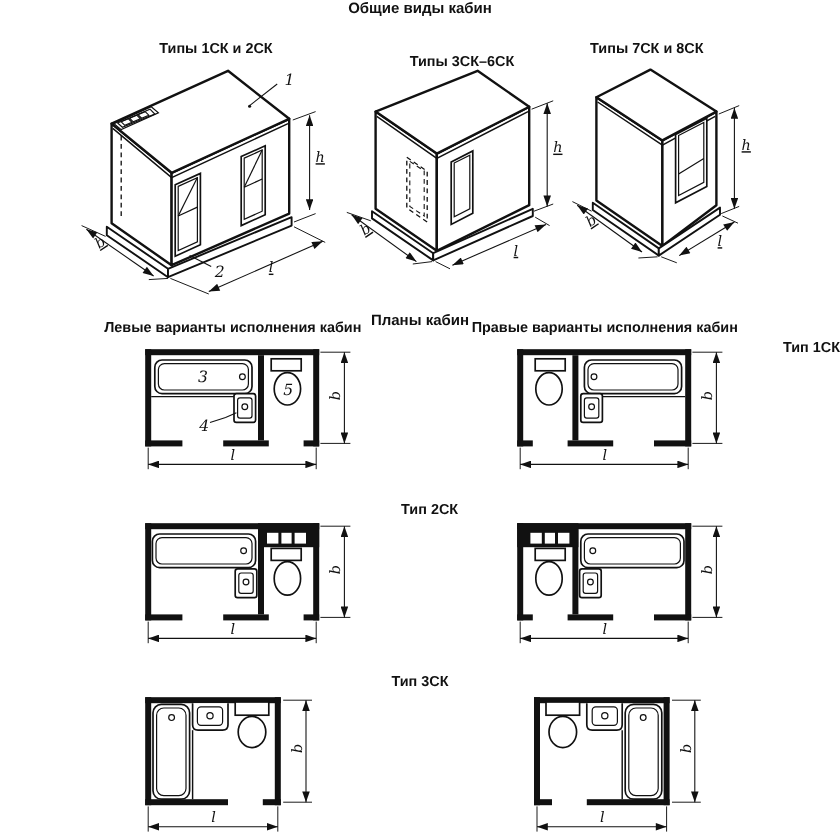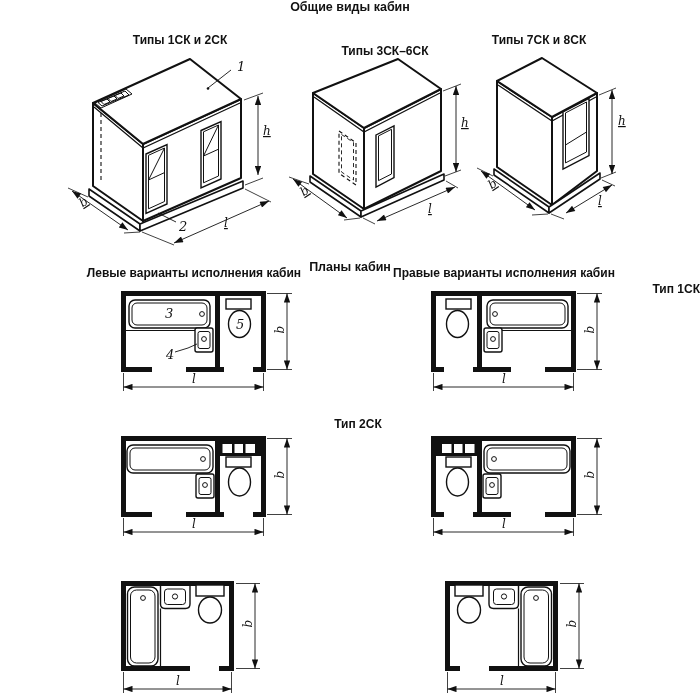--- a/index.html
+++ b/index.html
@@ -175,20 +175,21 @@
     <line class="dim" x1="96" y1="158" x2="142" y2="130" marker-start="url(#arr)" marker-end="url(#arr)"></line>
     <text class="dim-letter u" x="128" y="150">l</text>
   </g>
 </svg>
 
 <div class="lbl big" style="left:0;right:0;top:244px;margin-top:16px;">Планы кабин</div>
 <div class="lbl" style="left:54px;width:280px;top:266px;">Левые варианты исполнения кабин</div>
 <div class="lbl" style="left:364px;width:280px;top:266px;">Правые варианты исполнения кабин</div>
 <div class="lbl" style="left:0;right:0;top:282px;text-align:right;">Тип 1СК</div>
 <div class="lbl" style="left:16px;right:0;top:417px;">Тип 2СК</div>
+<div class="lbl" style="left:0;right:0;top:561px;">Тип 3СК</div>
 
 <svg style="left:100px;top:280px;" width="200" height="115" viewBox="0 0 200 115">
   <g id="geo1">
     <rect class="wall" x="21" y="11" width="145" height="5"></rect>
     <rect class="wall" x="21" y="11" width="5" height="81"></rect>
     <rect class="wall" x="161" y="11" width="5" height="81"></rect>
     <rect class="wall" x="21" y="87" width="31" height="5"></rect>
     <rect class="wall" x="86" y="87" width="38" height="5"></rect>
     <rect class="wall" x="153" y="87" width="13" height="5"></rect>
     <rect class="wall" x="115" y="16" width="5" height="71"></rect>

